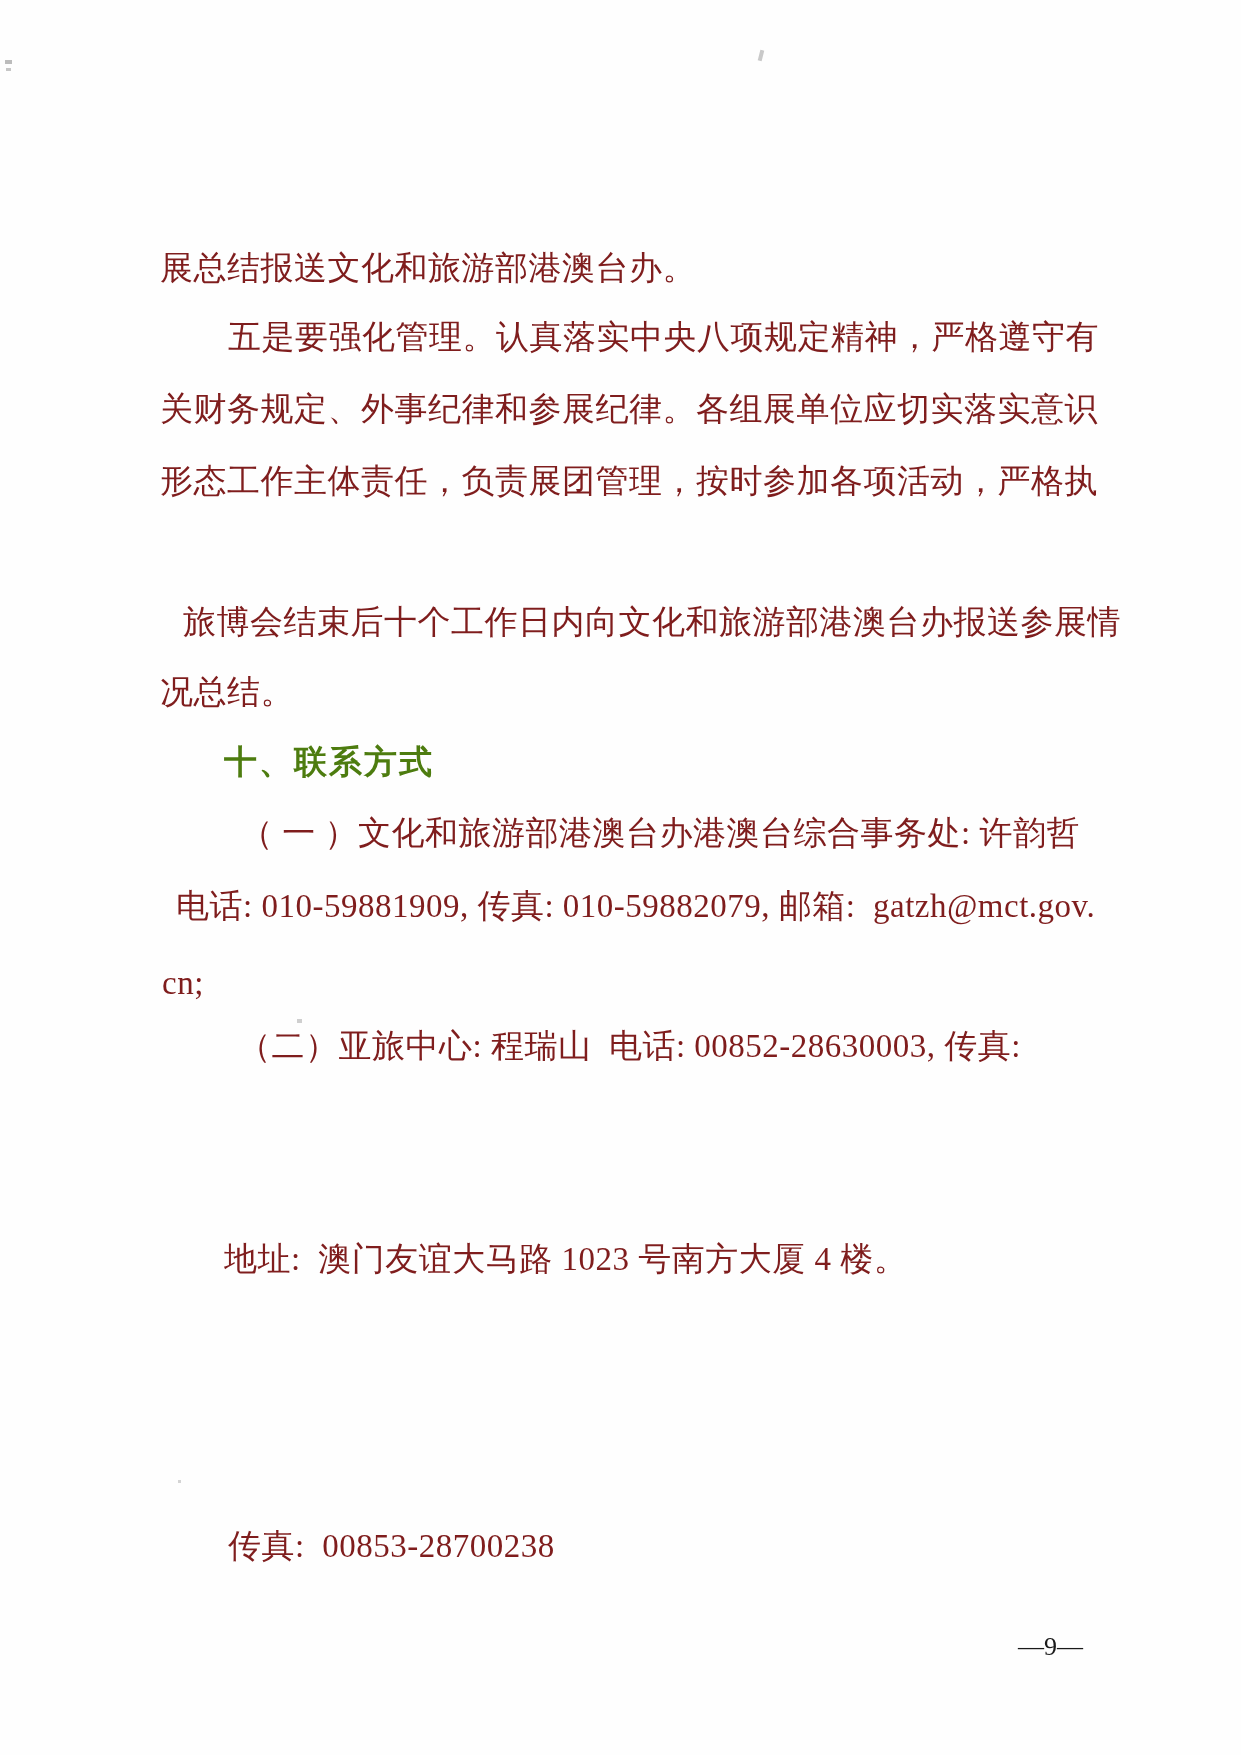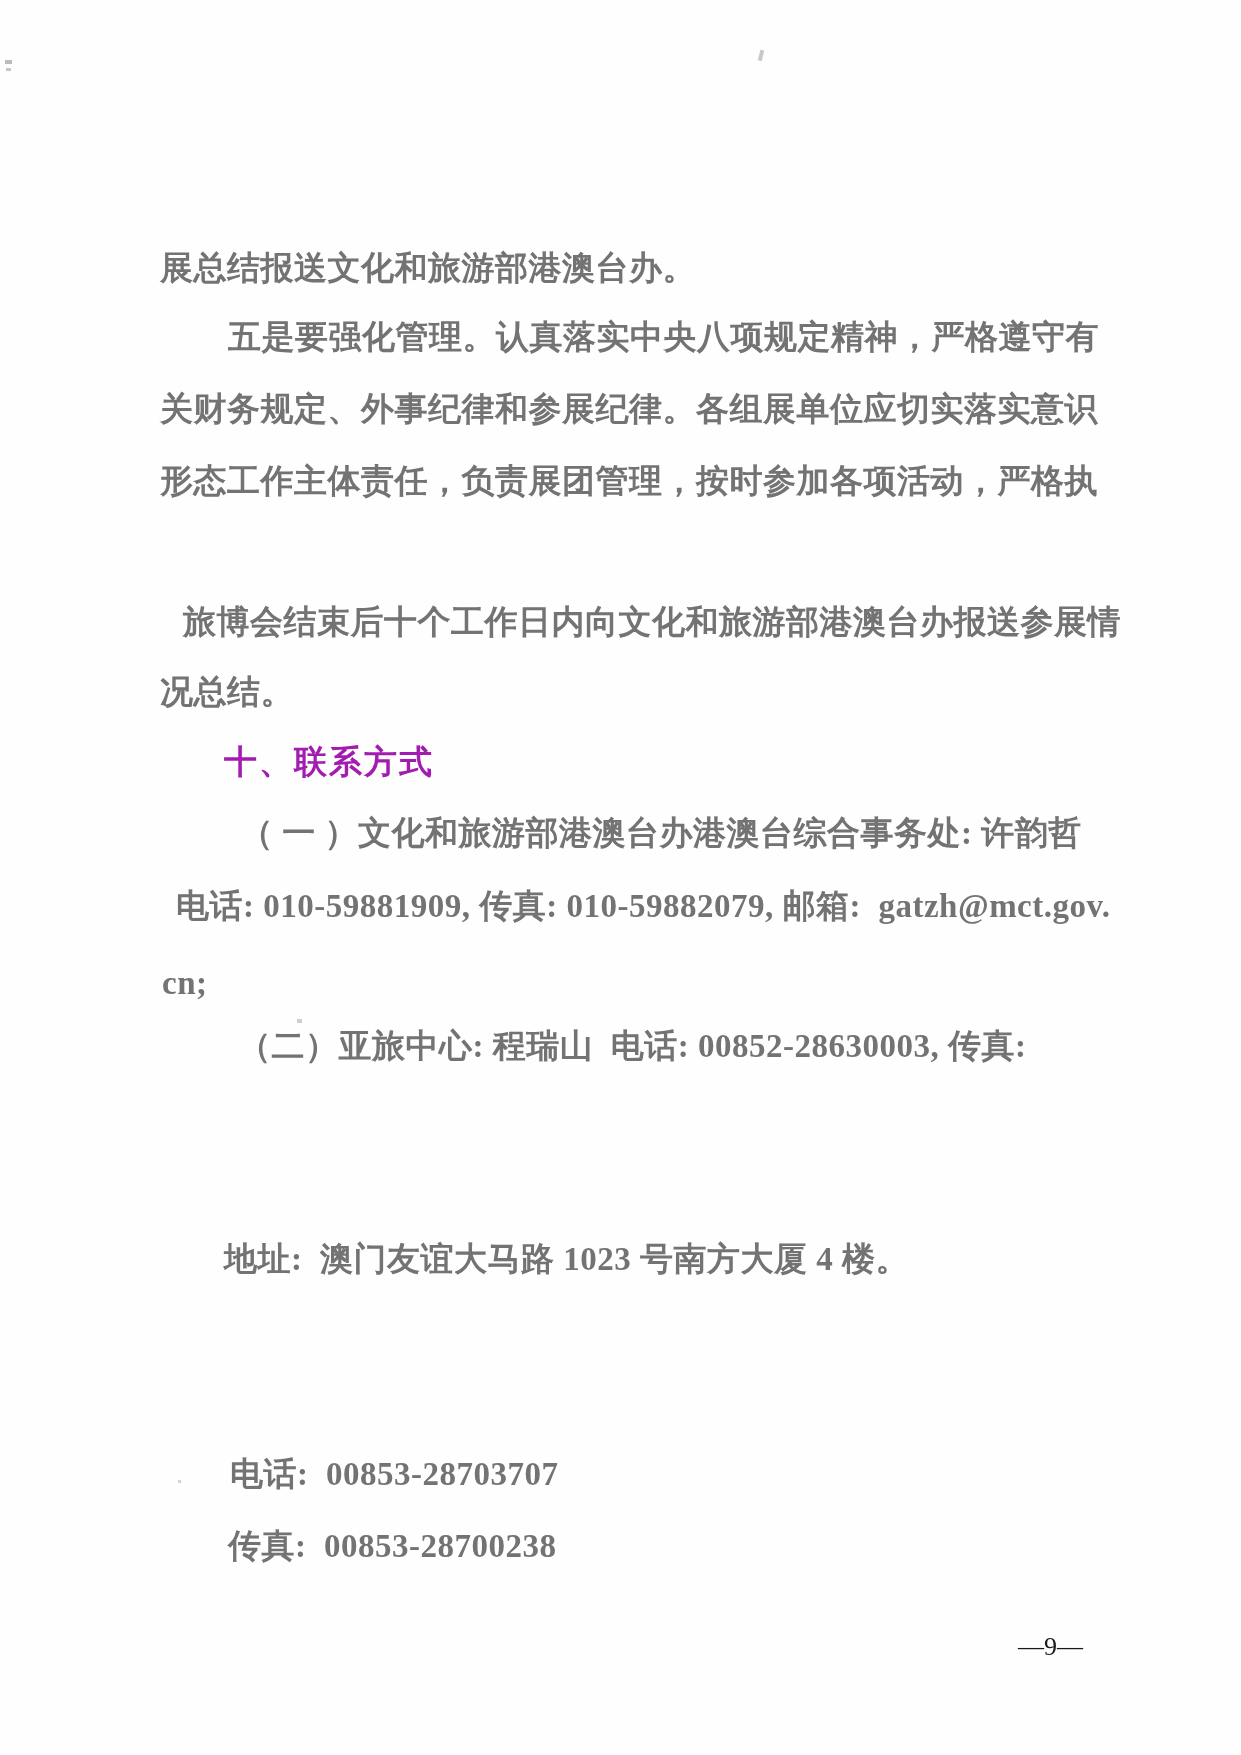--- a/index.html
+++ b/index.html
@@ -13,30 +13,29 @@
     height: 1755px;
     background: #fefefe;
     overflow: hidden;
     font-family: "Liberation Serif", "DejaVu Serif", serif;
   }
   .ln {
     position: absolute;
     white-space: pre;
     font-size: 33px;
     line-height: 38px;
-    color: #737373;
+    color: #7f1d1d;
     letter-spacing: 0.5px;
     font-family: "Liberation Serif", "DejaVu Serif", serif;
-    font-weight: bold;
   }
   .heading {
     font-weight: 700;
     font-family: "Liberation Sans", "DejaVu Sans", sans-serif;
     letter-spacing: 2px;
-    color: #a21caf;
+    color: #4d7c0f;
   }
   .page-num {
     position: absolute;
     left: 1018px;
     top: 1632px;
     font-size: 26px;
     line-height: 30px;
     color: #1a1a1a;
     white-space: pre;
     font-family: "Liberation Serif", "DejaVu Serif", serif;
@@ -76,21 +75,20 @@
   <div class="ln l4">形态工作主体责任，负责展团管理，按时参加各项活动，严格执</div>
   <div class="ln l3">关财务规定、外事纪律和参展纪律。各组展单位应切实落实意识</div>
   <div class="ln l6">旅博会结束后十个工作日内向文化和旅游部港澳台办报送参展情</div>
   <div class="ln l7">况总结。</div>
   <div class="ln l8 heading">十、联系方式</div>
   <div class="ln l9">（ 一 ）文化和旅游部港澳台办港澳台综合事务处: 许韵哲</div>
   <div class="ln l10">电话: 010-59881909, 传真: 010-59882079, 邮箱:  gatzh@mct.gov.</div>
   <div class="ln l11">cn;</div>
   <div class="ln l12">（二）亚旅中心: 程瑞山  电话: 00852-28630003, 传真:</div>
   <div class="ln l15">地址:  澳门友谊大马路 1023 号南方大厦 4 楼。</div>
-  <div class="ln l16">电话:  00853-28703707</div>
   <div class="ln l17">传真:  00853-28700238</div>
 
   <div class="page-num">—9—</div>
 
   <div class="speck sp1"></div>
   <div class="speck sp1b"></div>
   <div class="speck sp2"></div>
   <div class="speck sp3"></div>
   <div class="speck sp4"></div>
 </div>

